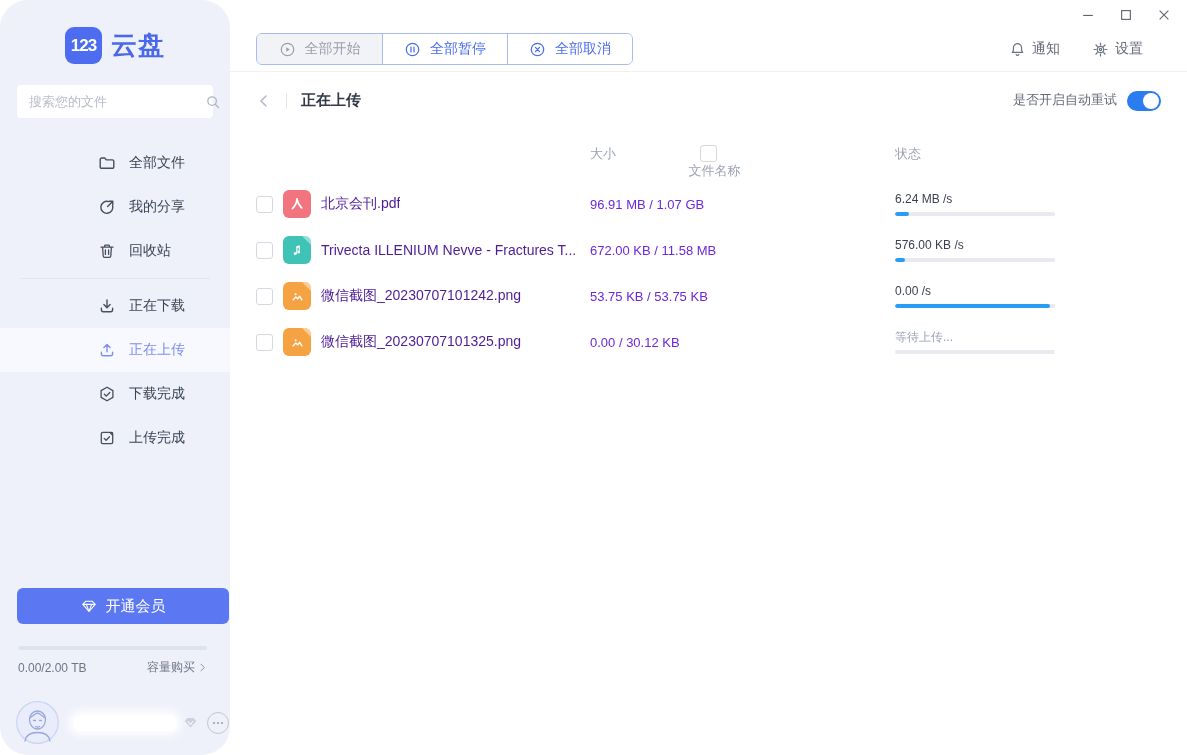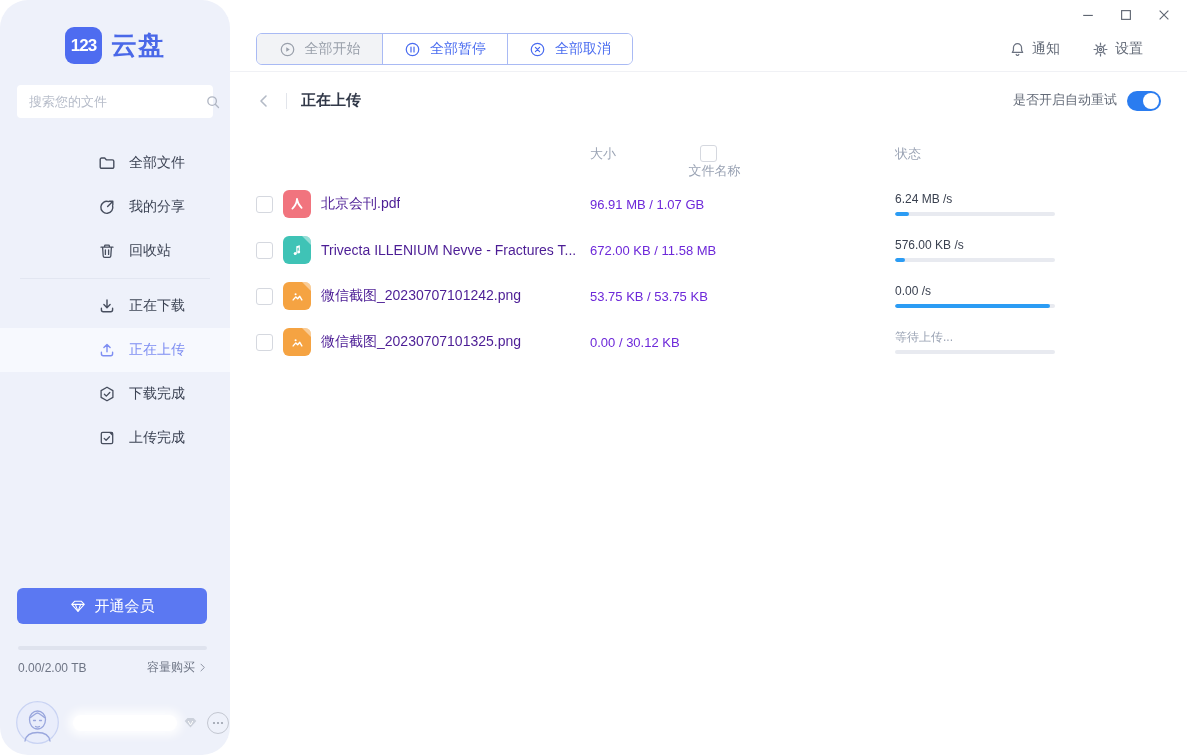--- a/index.html
+++ b/index.html
@@ -19,21 +19,21 @@
     font-family:inherit; background:transparent; }
   .search-box input::placeholder { color:#b6bcc9; }
   .nav { margin-top:23px; }
   .nav-item { height:44px; display:flex; align-items:center; padding-left:98px; gap:13px;
     font-size:14px; color:#3c4354; cursor:pointer; }
   .nav-item .nicon { width:18px; height:18px; color:#474e5e; flex:none; display:flex; }
   .nav-item.selected { background:#f7f9fe; color:#7e8ef2; }
   .nav-item.selected .nicon { color:#7e8ef2; }
   .nav-divider { height:1px; background:#e2e6f1; margin:5px 20px; }
 
-  .vip-btn { position:absolute; left:17px; top:588px; width:190px; height:36px; border:none;
+  .vip-btn { position:absolute; left:17px; top:588px; width:212px; height:36px; border:none;
     border-radius:6px; background:#5b78f2; color:#fff; font-size:15px; font-family:inherit;
     display:flex; align-items:center; justify-content:center; gap:9px; cursor:pointer; }
   .storage-bar { position:absolute; left:18px; top:646px; width:189px; height:4px;
     border-radius:2px; background:#dfe3ee; }
   .storage-row { position:absolute; left:18px; top:659px; width:190px; display:flex;
     justify-content:space-between; align-items:center; font-size:12px; color:#6e7585; }
   .buy-link { display:flex; align-items:center; gap:2px; cursor:pointer; color:#6e7585; }
   .user-row { position:absolute; left:16px; top:701px; display:flex; align-items:center; }
   .avatar { width:43px; height:43px; border-radius:50%; flex:none; }
   .name-blur { width:104px; height:16px; margin-left:14px; background:#fff; border-radius:8px;

